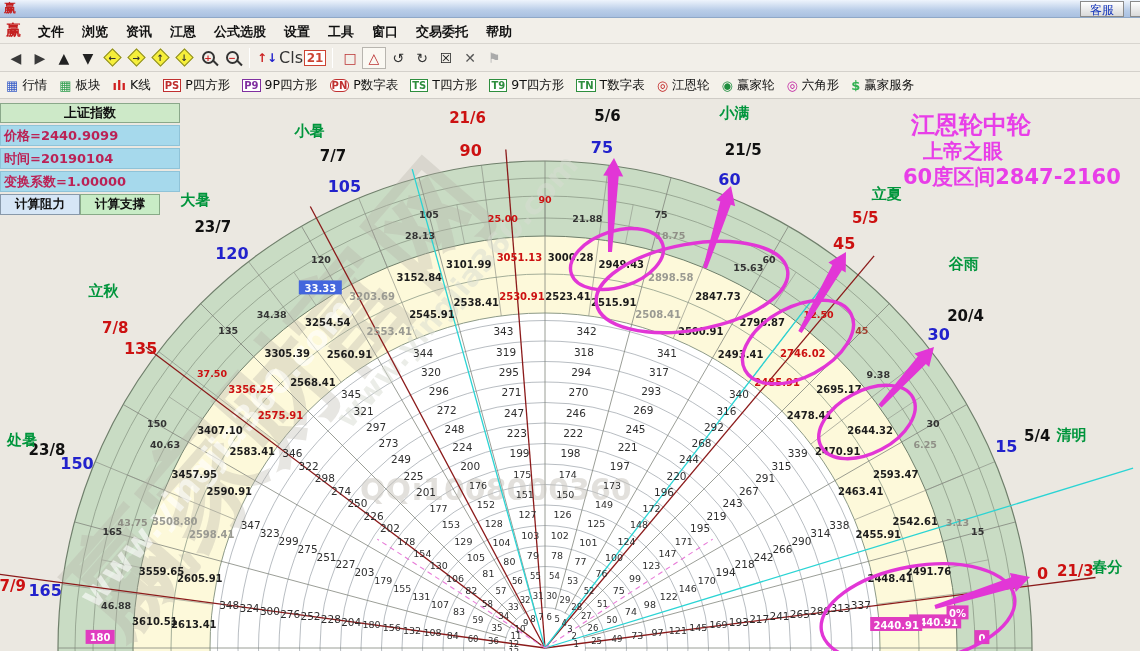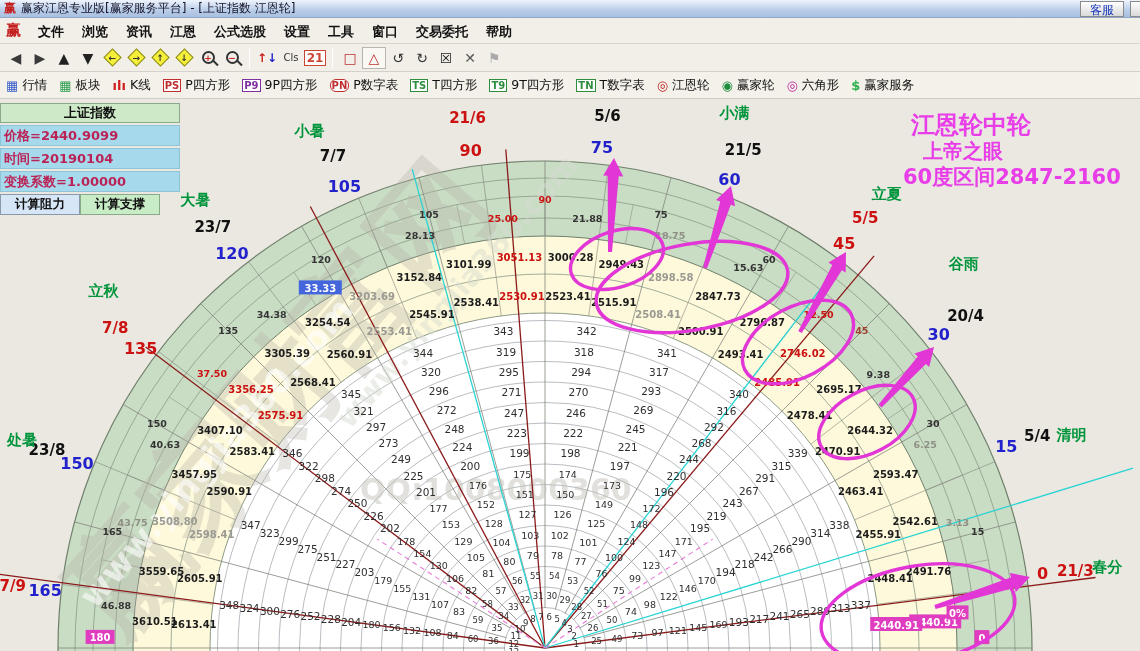--- a/index.html
+++ b/index.html
@@ -30,21 +30,21 @@
   .tb.sep { width:1px; height:20px; background:#c2bfb9; border-right:1px solid #fff; margin:0 5px; }
   .diam { width:13px; height:13px; background:#f6ef3a; border:1px solid #8a8a2a;
           transform:rotate(45deg); display:inline-flex; align-items:center; justify-content:center; }
   .diam span { transform:rotate(-45deg); font-size:9px; color:#333; font-weight:700; }
   .mag { position:relative; width:13px; height:13px; border:2px solid #333; border-radius:50%;
          display:inline-flex; align-items:center; justify-content:center;
          font-size:9px; font-weight:700; color:#c22; }
   .mag:after { content:""; position:absolute; width:7px; height:2px; background:#333;
          right:-6px; bottom:-2px; transform:rotate(45deg); }
   .ud b { font-size:12px; font-weight:700; }
-  .cls { font-size:10px; color:#333; }
+  .cls { font-size:16px; color:#333; }
   .cal { border:1px solid #c43; color:#c43; background:#fff; font-size:12px; font-weight:700; padding:0 2px; }
   .pressed { border:1px solid #b8b5af; background:#faf8f2; }
   
   .toolbar2 { position:relative; z-index:6; height:27px; background:#f4f1ea;
     border-bottom:1px solid #cfccc6; display:flex; align-items:center; padding-left:6px; }
   .t2i { display:inline-flex; align-items:center; gap:4px; margin-right:12px;
          font-size:12.5px; color:#111; }
   .t2chip { font-size:10px; font-weight:700; border:1px solid; padding:0 1px; background:#fff; }
   .t2g { font-size:13px; font-weight:700; }
   
@@ -498,21 +498,20 @@
           <polygon points="612.0,252.1 618.7,176.2 623.2,176.4 614.0,158.0 603.2,175.6 607.7,175.7 608.0,251.9"></polygon>
           <polygon points="706.9,268.6 730.8,204.8 735.1,206.2 731.0,186.0 716.0,200.1 720.3,201.5 703.1,267.4"></polygon>
           <polygon points="801.7,333.0 841.8,270.3 845.7,272.6 846.0,252.0 828.4,262.6 832.3,264.9 798.3,331.0"></polygon>
           <polygon points="881.5,407.4 925.9,364.0 929.2,367.0 934.0,347.0 914.5,353.5 917.8,356.6 878.5,404.6"></polygon>
           <polygon points="935.6,608.9 1014.5,587.7 1015.8,592.0 1030.0,577.0 1009.8,572.9 1011.2,577.2 934.4,605.1"></polygon>
         </g>
       </svg></div>
 
   <div class="titlebar">
     <span class="tlogo">赢</span>
-    <span class="ttitle">赢家江恩专业版[赢家服务平台] - [上证指数 江恩轮]</span>
     <span class="tbtns">
       <button>客服</button>
       <button>论坛</button>
     </span>
   </div>
 
   <div class="menubar">
     <span class="mlogo">赢</span>
     <span id="menuitems"><span class="mi">文件</span><span class="mi">浏览</span><span class="mi">资讯</span><span class="mi">江恩</span><span class="mi">公式选股</span><span class="mi">设置</span><span class="mi">工具</span><span class="mi">窗口</span><span class="mi">交易委托</span><span class="mi">帮助</span></span>
   </div>

